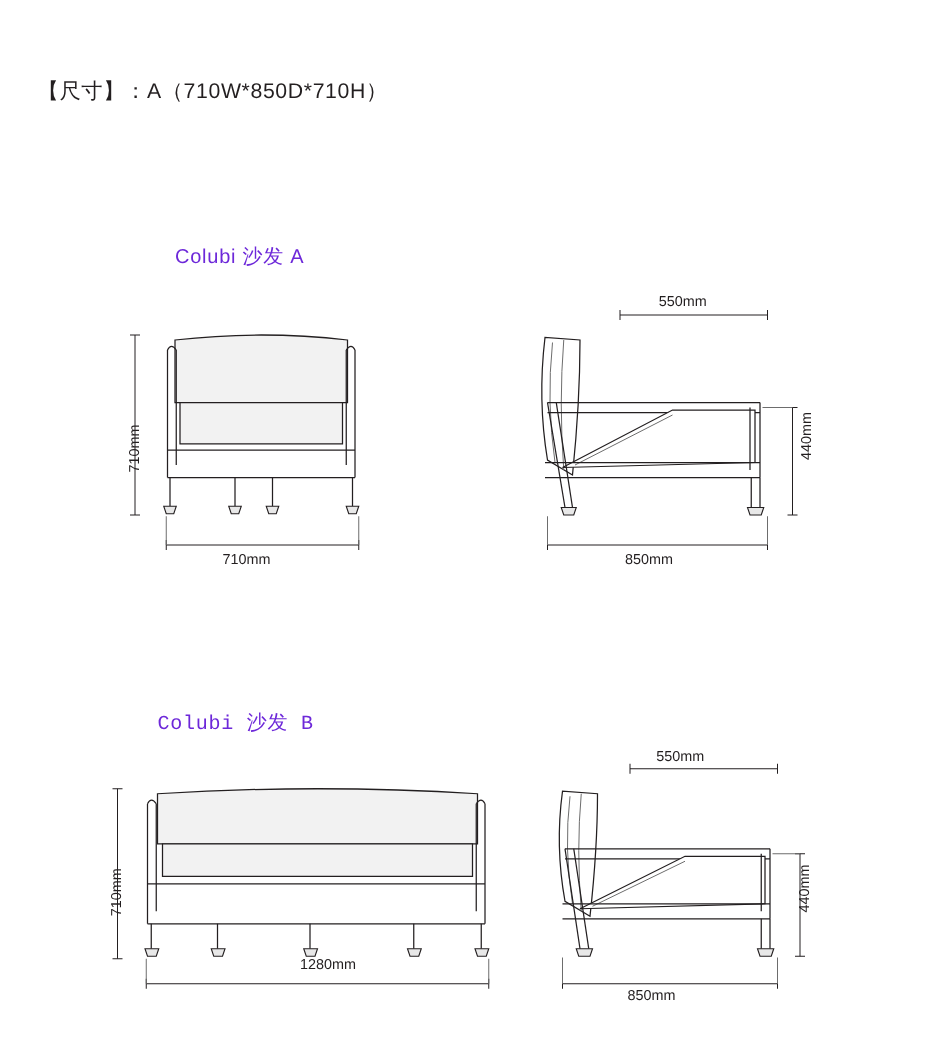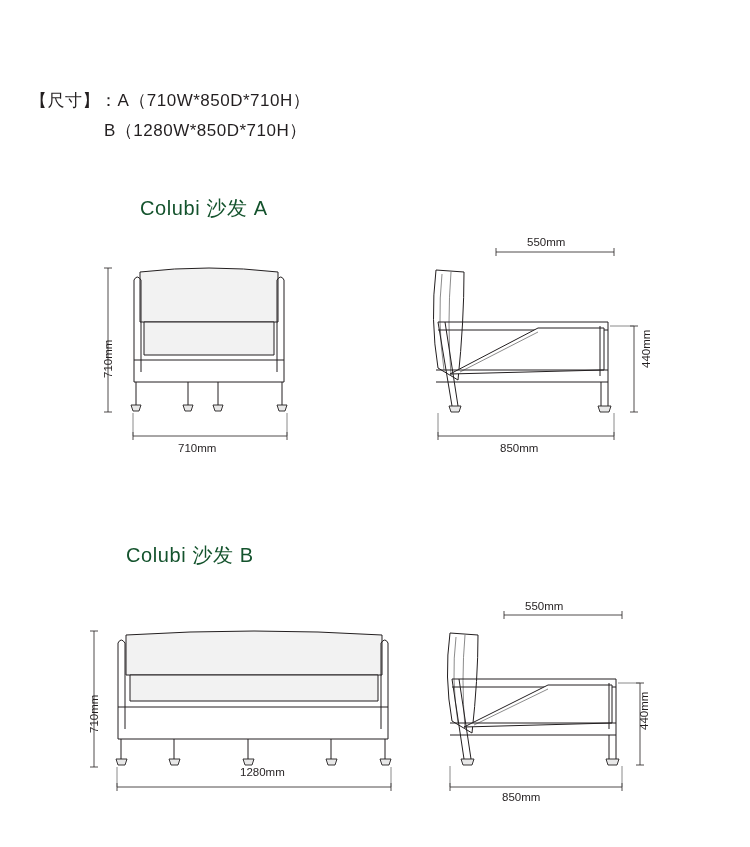--- a/index.html
+++ b/index.html
@@ -16,34 +16,33 @@
     overflow: hidden;
   }
   .spec-header {
     position: absolute;
     left: 30px;
     top: 58px;
     font-size: 17px;
     line-height: 30px;
     letter-spacing: 0.5px;
     color: #231f20;
-    margin-top: 28px;
   }
   .spec-line-2 {
     padding-left: 74px;
   }
 
   .model-title {
     position: absolute;
-    font-size: 20px;
-    color: #14532d;
+    font-size: 16px;
+    color: #6d28d9;
     letter-spacing: 0.6px;
   }
   #title-a { left: 140px; top: 195px; }
-  #title-b { left: 126px; top: 542px; }
+  #title-b { left: 126px; top: 568px; font-family: Liberation Mono, monospace; }
 
   .dim-label {
     position: absolute;
     font-size: 11.5px;
     color: #231f20;
     white-space: nowrap;
   }
   .dim-label.vert {
     transform: rotate(-90deg);
     transform-origin: left top;
@@ -58,21 +57,20 @@
   .ln-dim { stroke: #231f20; stroke-width: 0.8; fill: none; }
   .fill-light { fill: #f2f2f2; stroke: #231f20; stroke-width: 1; }
   .fill-white { fill: #ffffff; stroke: #231f20; stroke-width: 1; }
   .fill-grey { fill: #e8e8e8; stroke: #231f20; stroke-width: 0.9; }
 </style>
 </head>
 <body>
 
 <div class="spec-header">
   <div>【尺寸】：A（710W*850D*710H）</div>
-  <div class="spec-line-2">B（1280W*850D*710H）</div>
 </div>
 
 <div class="model-title" id="title-a">Colubi 沙发 A</div>
 
 <svg class="draw" id="a-front" style="left:100px; top:250px;" width="220" height="210" viewBox="0 0 220 210">
 
   <path class="fill-light" d="M40 22 L40 72 L178 72 L178 22 Q109 14 40 22 Z"></path>
 
   <path class="fill-light" d="M44 72 L44 105 L174 105 L174 72 Z"></path>
 

